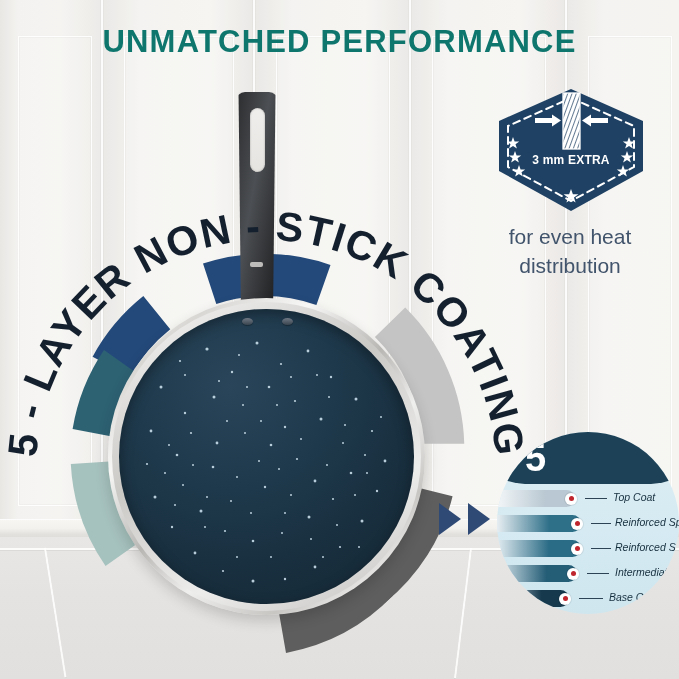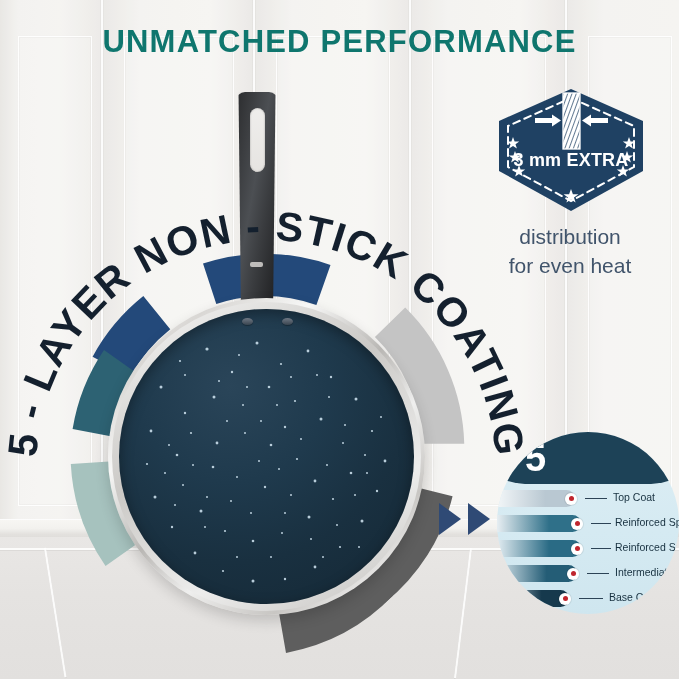--- a/index.html
+++ b/index.html
@@ -123,21 +123,21 @@
     border-top:16px solid transparent;
     border-bottom:16px solid transparent;
     border-left:22px solid #2f4a75;
   }
 
   
   .badge-wrap { position:absolute; left:493px; top:87px; width:156px; height:126px; }
   .badge-svg { position:absolute; left:0; top:0; width:156px; height:126px; }
   .badge-title {
     position:absolute; left:0; top:66px; width:156px; text-align:center;
-    color:#ffffff; font-size:18px; font-weight:bold; line-height:15px;
+    color:#ffffff; font-size:12px; font-weight:bold; line-height:15px;
     letter-spacing:.2px;
   }
   .badge-caption {
     position:absolute; left:470px; top:222px; width:200px; text-align:center;
     color:#41546b; font-size:21px; line-height:29px;
     font-family:"Liberation Sans", sans-serif;
   }
 
   
   .legend { position:absolute; left:497px; top:432px; width:182px; height:182px; }
@@ -156,21 +156,21 @@
   .legend-cap-num {
     color:#ffffff; font-size:38px; font-weight:bold; line-height:38px;
     margin-left:28px; letter-spacing:-1px;
   }
   .legend-cap-text {
     color:#ffffff; font-size:11.5px; font-weight:bold; line-height:12.6px;
     margin-left:6px; letter-spacing:.1px;
   }
   .layer-rows { position:absolute; left:0; top:54px; width:182px; }
   .layer-row {
-    position:relative; height:25px; display:flex; align-items:center;
+    position:relative; height:25px; display:flex; align-items:center;font-style:italic;
   }
   .layer-bar {
     position:absolute; left:0; height:17px;
     border-radius:0 11px 11px 0;
   }
   .layer-dot-outer {
     position:absolute; width:12px; height:12px; border-radius:50%;
     background:#ffffff; display:flex; align-items:center; justify-content:center;
     box-shadow:0 0 0 1px rgba(0,0,0,.07);
   }
@@ -379,22 +379,22 @@
         <rect x="98" y="31" width="17" height="5"></rect>
         <polygon points="98,27.5 89,33.5 98,39.5"></polygon>
       </g>
     </svg>
     <div class="badge-title">
       <div>3 mm EXTRA</div>
     </div>
   </div>
 
   <div class="badge-caption">
+    <div>for even heat</div>
     <div>distribution</div>
-    <div>for even heat</div>
   </div>
 
   <div class="legend">
     <div class="legend-circle">
       <div class="legend-cap">
         <div class="legend-cap-num">5</div>
       </div>
       <div class="layer-rows" id="layer-rows">
           <div class="layer-row">
             <div class="layer-bar" style="width: 78px; background: linear-gradient(90deg, rgb(242, 246, 248) 0%, rgb(185, 200, 210) 62%, rgb(185, 200, 210) 100%); top: 4px;"></div>

